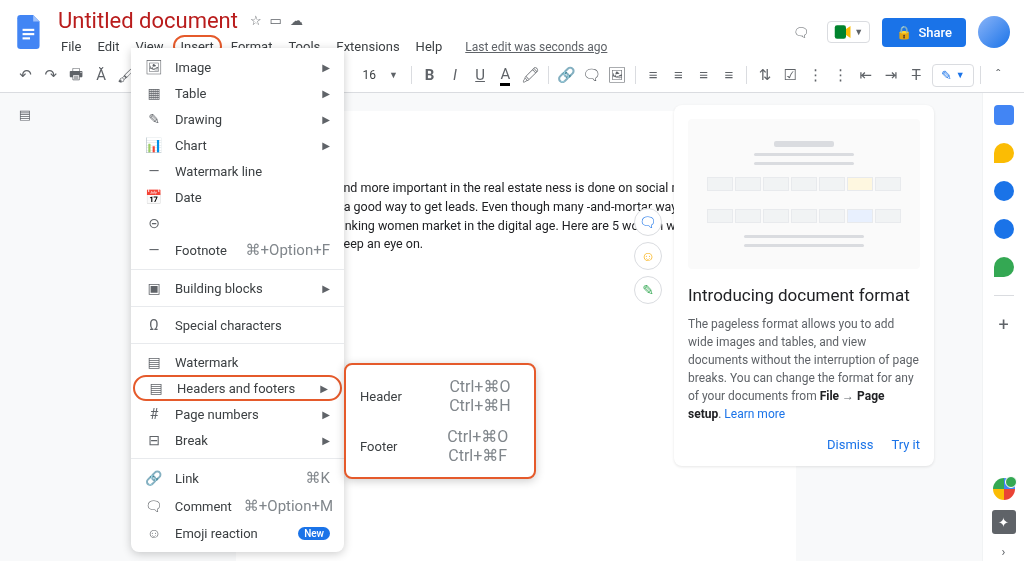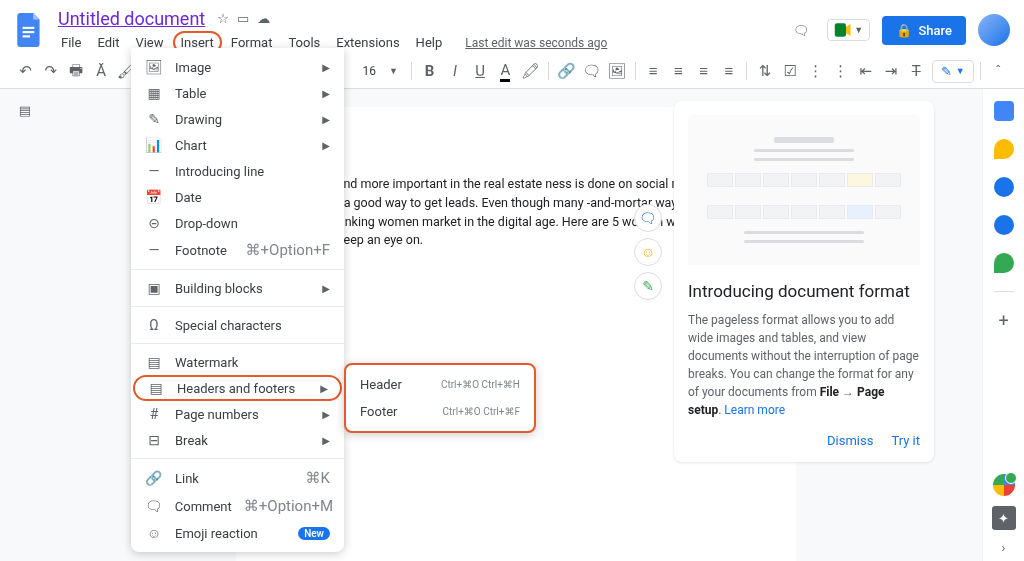--- a/index.html
+++ b/index.html
@@ -4,21 +4,21 @@
 <style>
 * { box-sizing: border-box; margin: 0; padding: 0; }
 body { font-family: "Google Sans", Roboto, Arial, sans-serif; font-size: 13px; color: #3c4043; background: #fff; overflow: hidden; }
 .app { width: 1024px; height: 561px; position: relative; display: flex; flex-direction: column; }
 
 .topbar { display: flex; align-items: center; padding: 6px 14px 0 14px; gap: 8px; }
 .docs-icon { width: 32px; height: 40px; display: flex; align-items: center; justify-content: center; }
 .docs-icon svg { width: 26px; height: 34px; }
 .title-area { display: flex; flex-direction: column; flex: 1; }
 .title-row { display: flex; align-items: center; gap: 8px; }
-.doc-title { font-size: 18px; color: #6d28d9; padding: 2px 4px; border-radius: 4px; text-decoration: underline; }
+.doc-title { font-size: 22px; color: #b91c1c; padding: 2px 4px; border-radius: 4px; }
 .title-icon { color: #5f6368; cursor: pointer; }
 .menubar { display: flex; align-items: center; gap: 2px; font-size: 13px; }
 .menu-item { padding: 4px 7px; border-radius: 4px; cursor: pointer; }
 .menu-item.highlighted { border: 2px solid #e55a2b; border-radius: 14px; padding: 2px 6px; }
 .last-edit { color: #5f6368; text-decoration: underline; margin-left: 14px; font-size: 12px; cursor: pointer; }
 .topbar-right { display: flex; align-items: center; gap: 12px; }
 .icon-btn { width: 28px; height: 28px; display: flex; align-items: center; justify-content: center; color: #5f6368; cursor: pointer; border-radius: 4px; }
 .meet-btn { display: flex; align-items: center; gap: 2px; border: 1px solid #dadce0; border-radius: 4px; padding: 3px 6px; cursor: pointer; }
 .share-btn { background: #1a73e8; color: #fff; border-radius: 4px; padding: 7px 14px; display: flex; align-items: center; gap: 6px; cursor: pointer; font-weight: 500; font-size: 13px; }
 .avatar { width: 32px; height: 32px; border-radius: 50%; background: linear-gradient(135deg,#8ab4f8,#1a73e8); }
@@ -41,23 +41,23 @@
 .dd-item { display: flex; align-items: center; padding: 5px 14px; cursor: pointer; gap: 12px; color: #3c4043; position: relative; }
 .dd-item.highlighted { background: #fff; border: 2px solid #e55a2b; border-radius: 18px; margin: 0 2px; padding: 3px 12px; }
 .dd-icon { width: 18px; color: #5f6368; display: flex; justify-content: center; font-size: 14px; }
 .dd-label { flex: 1; }
 .dd-shortcut { font-size: 15px; color: #80868b; }
 .dd-arrow { color: #5f6368; font-size: 10px; }
 .dd-sep { height: 1px; background: #e8eaed; margin: 5px 0; }
 .new-badge { background: #1a73e8; color: #fff; font-size: 10px; padding: 1px 6px; border-radius: 9px; font-weight: 500; }
 
 .submenu { position: absolute; top: 363px; left: 344px; width: 192px; background: #fff; border-radius: 8px; box-shadow: 0 2px 10px rgba(0,0,0,0.2); padding: 6px 0; z-index: 101; font-size: 13px; border: 2px solid #e55a2b; }
-.sub-item { display: flex; align-items: center; padding: 6px 14px; cursor: pointer; gap: 10px; }
+.sub-item { display: flex; align-items: center; padding: 6px 14px; cursor: pointer; gap: 10px; text-align: center; }
 .sub-label { flex: 1; }
-.sub-shortcut { font-size: 10px; color: #80868b; margin-left: 28px; }
+.sub-shortcut { font-size: 16px; color: #80868b; margin-left: 28px; }
 
 .side-actions { position: absolute; right: 320px; top: 115px; display: flex; flex-direction: column; gap: 6px; }
 .side-action { width: 28px; height: 28px; border: 1px solid #dadce0; border-radius: 14px; background: #fff; display: flex; align-items: center; justify-content: center; cursor: pointer; font-size: 14px; }
 
 .info-card { position: absolute; right: 48px; top: 12px; width: 260px; background: #fff; border-radius: 8px; box-shadow: 0 1px 3px rgba(0,0,0,0.1); padding: 14px; }
 .info-img { height: 150px; background: #fafafa; border-radius: 4px; margin-bottom: 16px; display: flex; flex-direction: column; align-items: center; justify-content: center; gap: 6px; }
 .info-img .bar { background: #dadce0; border-radius: 2px; }
 .info-table { display: flex; gap: 2px; margin: 6px 0; }
 .info-table .cell { width: 26px; height: 14px; background: #f1f3f4; border: 1px solid #e8eaed; }
 .info-title { font-size: 17px; color: #202124; margin-bottom: 10px; font-weight: 400; }
@@ -254,29 +254,28 @@
         <span class="dd-label">Drawing</span>
         <span class="dd-arrow">▶</span>
       </div>
       <div class="dd-item">
         <span class="dd-icon">📊</span>
         <span class="dd-label">Chart</span>
         <span class="dd-arrow">▶</span>
       </div>
       <div class="dd-item">
         <span class="dd-icon">—</span>
-        <span class="dd-label">Introducing line</span>
+        <span class="dd-label">Watermark line</span>
       </div>
       <div class="dd-item">
         <span class="dd-icon">📅</span>
         <span class="dd-label">Date</span>
       </div>
       <div class="dd-item">
         <span class="dd-icon">⊝</span>
-        <span class="dd-label">Drop-down</span>
       </div>
       <div class="dd-item">
         <span class="dd-icon">—</span>
         <span class="dd-label">Footnote</span>
         <span class="dd-shortcut">⌘+Option+F</span>
       </div>
       <div class="dd-sep"></div>
       <div class="dd-item">
         <span class="dd-icon">▣</span>
         <span class="dd-label">Building blocks</span>

